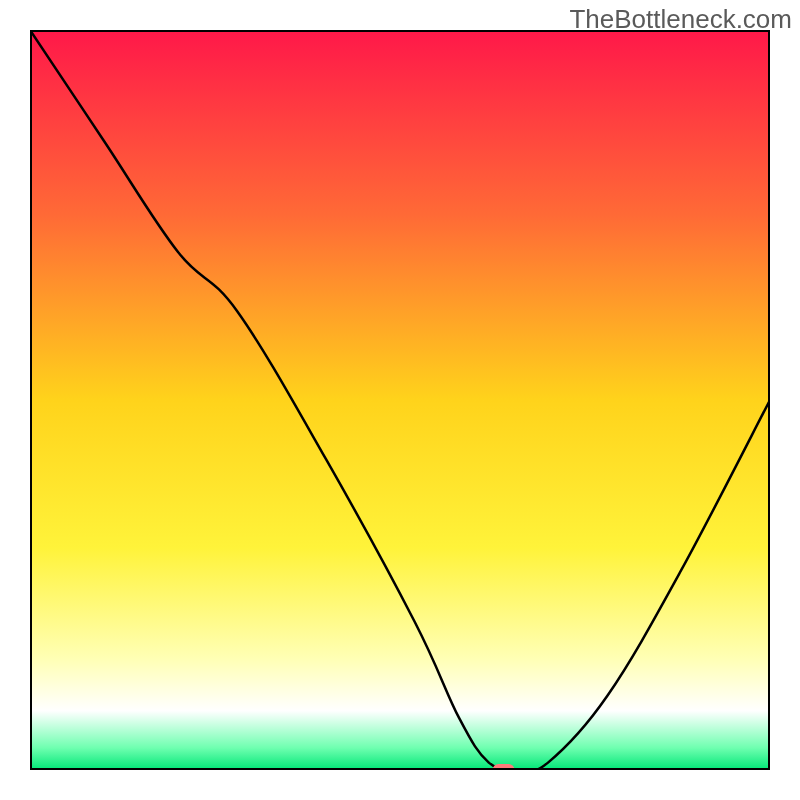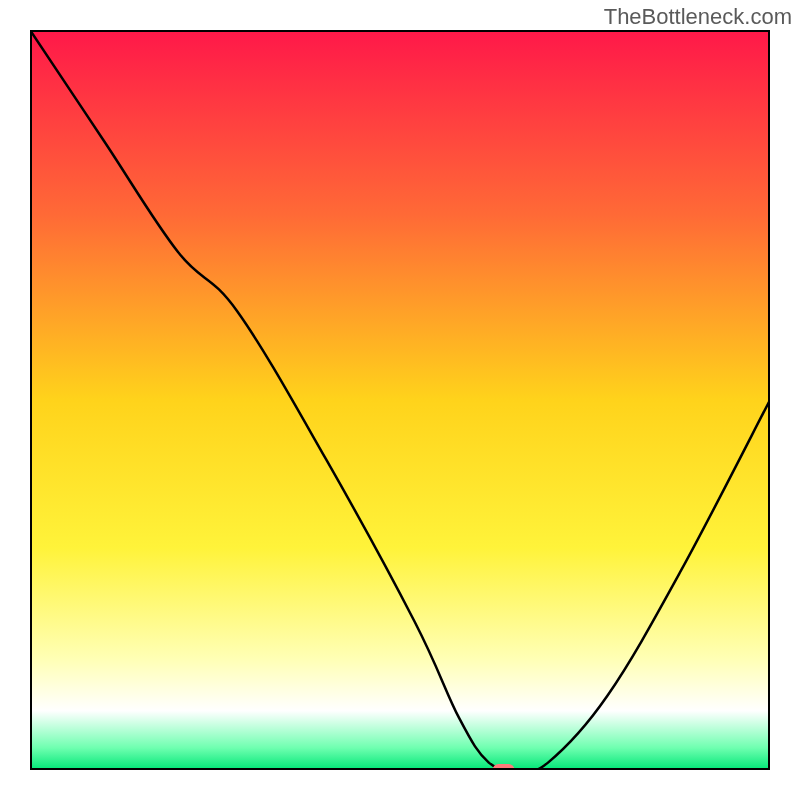--- a/index.html
+++ b/index.html
@@ -13,21 +13,21 @@
   .container {
     position: relative;
     width: 800px;
     height: 800px;
   }
   .watermark {
     position: absolute;
     top: 4px;
     right: 8px;
     color: #5a5a5a;
-    font-size: 22px;
+    font-size: 26px;
     font-weight: 500;
     z-index: 40;
   }
   .chart-wrap {
     position: absolute;
     left: 30px;
     top: 30px;
     width: 740px;
     height: 740px;
   }

